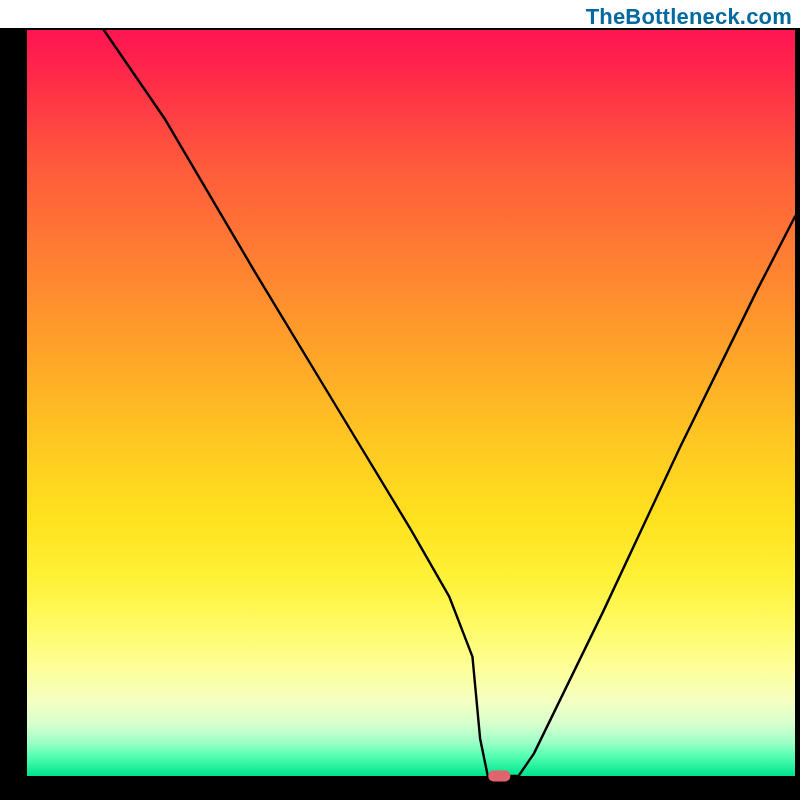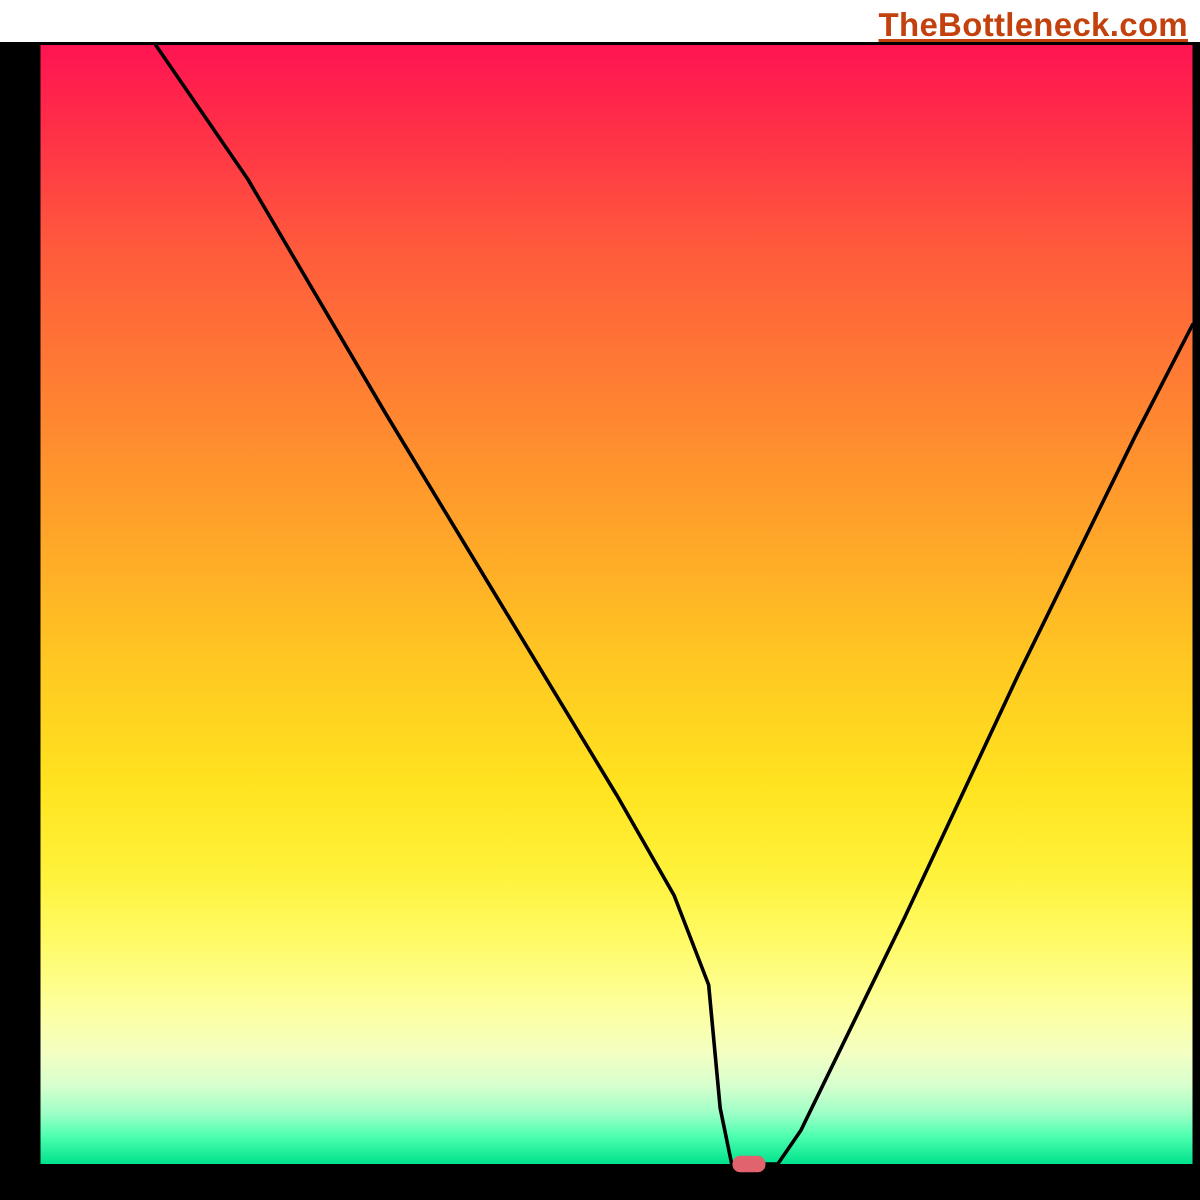--- a/index.html
+++ b/index.html
@@ -15,24 +15,23 @@
     width: 800px;
     height: 800px;
     position: relative;
   }
   .watermark {
     position: absolute;
     top: 4px;
     right: 8px;
     font-size: 22px;
     font-weight: 600;
-    color: #c2410c;
+    color: #0369a1;
     letter-spacing: 0.2px;
     z-index: 3;
-    text-decoration: underline;
   }
   svg {
     display: block;
   }
 </style>
 </head>
 <body>
 
 <div class="wrap">
   <div class="watermark">TheBottleneck.com</div>

